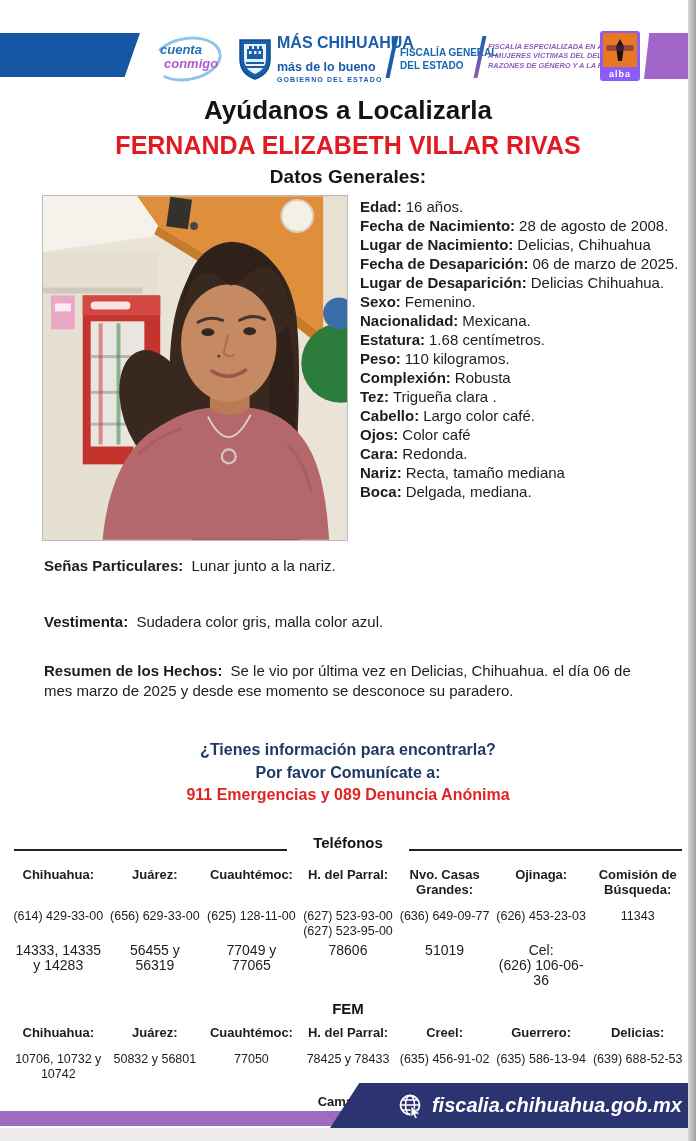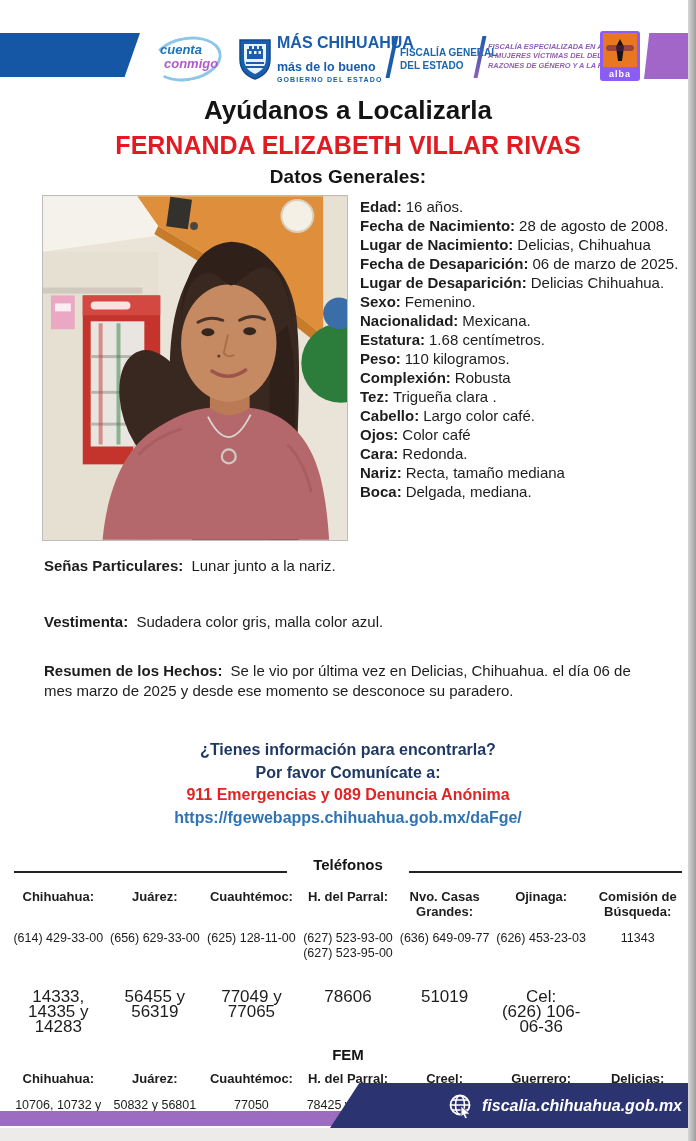--- a/index.html
+++ b/index.html
@@ -79,33 +79,33 @@
 
   
   .tel-divider { display:flex; align-items:flex-end; margin:27px 14px 0 14px; }
   .tel-divider .line { flex:1; height:2px; background:#222; }
   .tel-divider .word { font-weight:bold; font-size:15px; padding:0 26px; color:#141414; }
 
   .grid7 { display:grid; grid-template-columns:repeat(7,1fr); margin:0 12px; column-gap:4px; }
   .cell { text-align:center; white-space:pre-line; }
   .cell.h { font-weight:bold; font-size:13px; line-height:15px; margin-top:16px; }
   .cell.v { font-size:12.5px; line-height:15px; margin-top:12px; }
-  .cell.e { font-size:17px; line-height:15px; margin-top:28px; }
+  .cell.e { font-size:14px; line-height:15px; margin-top:4px; }
 
   .fem-title { text-align:center; font-weight:bold; font-size:15px; margin-top:12px; color:#141414; }
   .camargo { text-align:center; margin-top:12px; }
   .camargo .cl { font-weight:bold; font-size:13px; }
 
   
   .footer-navy { position:absolute; left:330px; top:1083px; width:366px; height:45px;
     background:#2b3470; clip-path:polygon(8% 0,100% 0,100% 100%,0 100%);
     display:flex; align-items:center; justify-content:flex-end; padding-right:14px; gap:8px; }
   .footer-purple { position:absolute; left:0; top:1111px; width:344px; height:15px;
     background:#9b6cc0; clip-path:polygon(0 0,100% 0,97% 100%,0 100%); }
-  .footer-site { color:#fff; font-size:16px; font-weight:bold; font-style:italic; text-decoration:none; }
+  .footer-site { color:#fff; font-size:20px; font-weight:bold; font-style:italic; text-decoration:none; }
   .globe { width:26px; height:26px; flex:none; }
 
   
   .edge-right { position:absolute; right:0; top:0; width:8px; height:1141px;
     background:linear-gradient(90deg,#d8d8d8,#9e9e9e); pointer-events:none; }
   .edge-bottom { position:absolute; left:0; top:1128px; width:696px; height:13px; background:#ecebea; }
 </style>
 </head>
 <body>
 
@@ -239,21 +239,20 @@
   </div>
   <div class="para p-resumen">
     <span class="field-label">Resumen de los Hechos:</span>
     <span>Se le vio por última vez en Delicias, Chihuahua. el día 06 de mes marzo de 2025  y desde ese momento se desconoce su paradero.</span>
   </div>
 
   <div class="contact">
     <div class="c-navy">¿Tienes información para encontrarla?</div>
     <div class="c-navy">Por favor Comunícate a:</div>
     <div class="c-red">911 Emergencias y 089 Denuncia Anónima</div>
-    <a class="c-link" href="#">https://fgewebapps.chihuahua.gob.mx/daFge/</a>
   </div>
 
   <div class="tel-divider">
     <div class="line"></div>
     <div class="word">Teléfonos</div>
     <div class="line"></div>
   </div>
 
   <div class="grid7">
     <div class="cell h">Chihuahua:</div>

